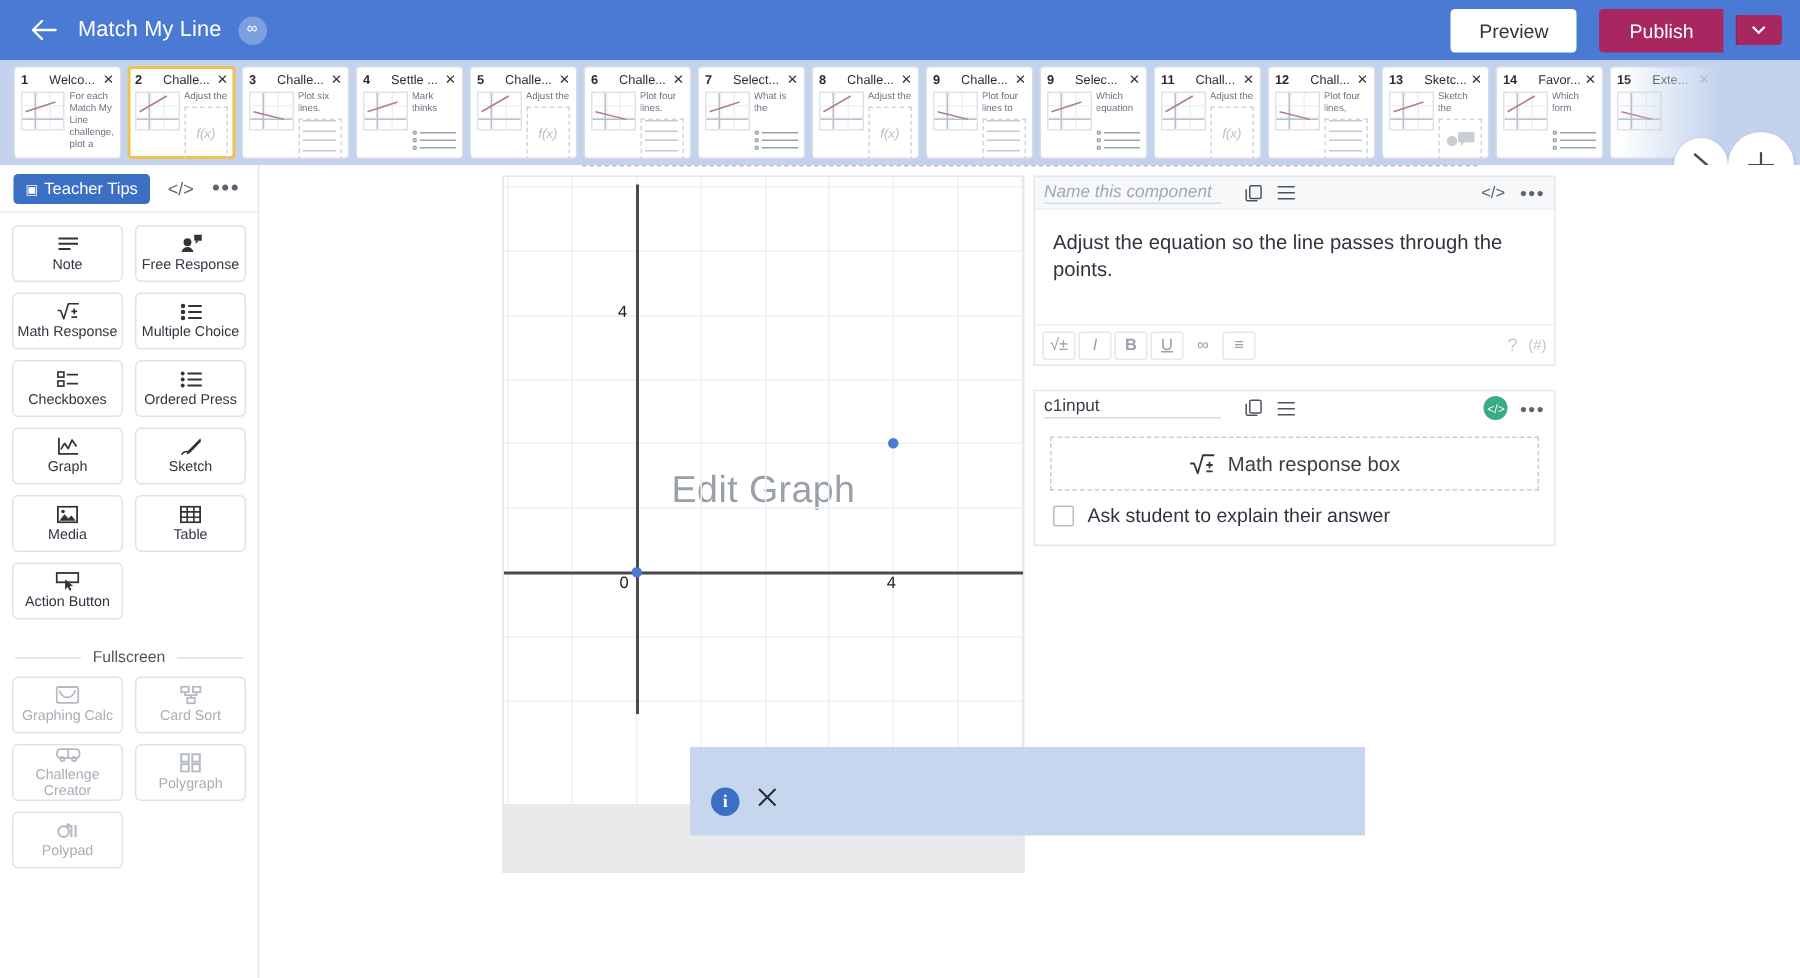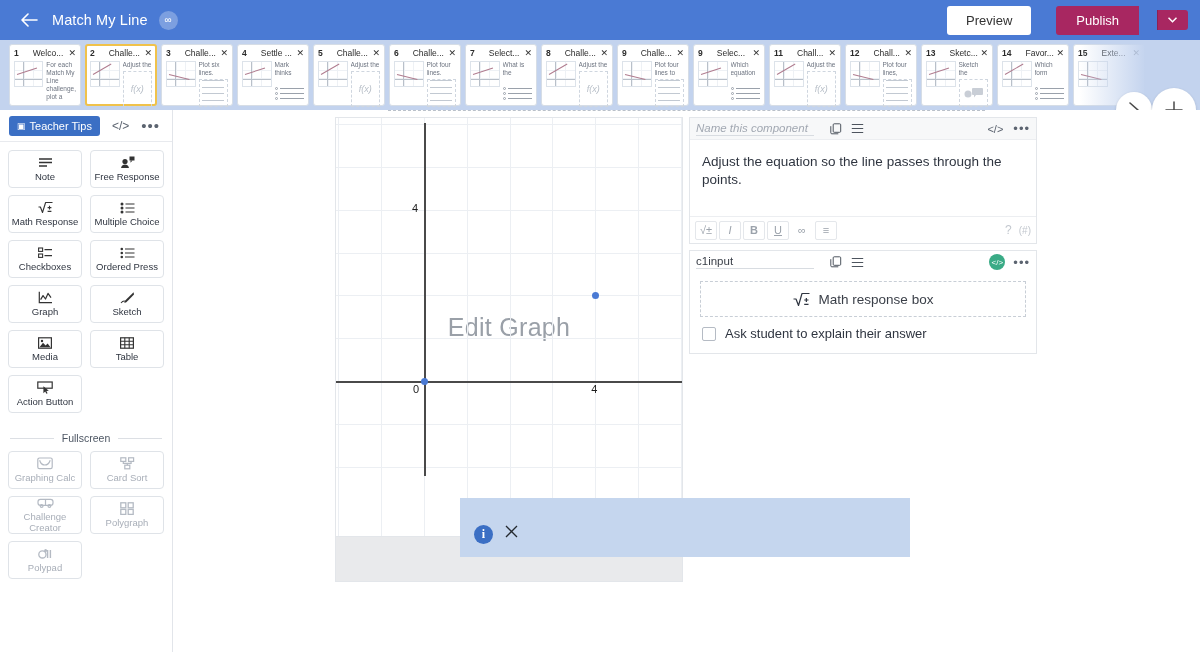--- a/index.html
+++ b/index.html
@@ -19,21 +19,21 @@
     color: #fff; font-size: 17px; cursor: pointer; margin-left: 6px;
   }
   .app-title {
     color: #fff; font-size: 14.5px; margin-left: 10px; letter-spacing: .1px;
   }
   .infinity-badge {
     width: 19px; height: 19px; border-radius: 50%; background: rgba(255,255,255,.28);
     margin-left: 11px; display: flex; align-items: center; justify-content: center;
     color: #fff; font-size: 10px; line-height: 1;
   }
-  .header-right { margin-left: auto; display: flex; align-items: center; gap: 18px; padding-right: 2px; }
+  .header-right { margin-left: auto; display: flex; align-items: center; gap: 8px; padding-right: 2px; }
   .btn-preview {
     background: #fff; color: #333; font-size: 13px; border: none; border-radius: 3px;
     padding: 7px 19px; cursor: pointer; font-family: inherit; margin-right: 7px;
   }
   .btn-publish {
     background: #a82761; color: #fff; font-size: 13px; border: none;
     border-radius: 3px 0 0 3px; padding: 7px 20px; cursor: pointer; font-family: inherit;
   }
   .btn-publish-caret {
     background: #a82761; color: #fff; border: none; border-left: 1px solid #8e2153;
@@ -152,21 +152,21 @@
   .axis.y { width: 1.6px; top: 5px; bottom: 60px; }
   .axis.x { height: 1.6px; left: 0; right: 0; }
   .tick-lbl { position: absolute; font-size: 11px; color: #1d1d1d; }
   .gpoint { position: absolute; width: 7px; height: 7px; border-radius: 50%; background: #4a7ad4; }
   .edit-graph {
     position: absolute; font-size: 25px; color: #9aa0a8; left: 50%; top: 50%;
     transform: translate(-50%,-50%); letter-spacing: .3px; white-space: nowrap;
   }
   .graph-foot { height: 45px; background: #e9eaec; border: 1px solid #e3e6ea; border-top: none; }
   
-  .right-col { display: flex; flex-direction: column; gap: 6px; width: 348px; }
+  .right-col { display: flex; flex-direction: column; gap: 16px; width: 348px; }
   .text-comp { border: 1px solid #e3e6ea; background: #fff; }
   .text-body { padding: 13px 12px 0 12px; height: 76px; font-size: 13.5px; color: #2f3540; line-height: 1.35; }
   .rt-toolbar {
     height: 27px; display: flex; align-items: center; gap: 2px; padding: 0 5px;
     border-top: 1px solid #eceef1;
   }
   .rt-btn {
     width: 22px; height: 19px; border: 1px solid #e4e7eb; border-radius: 2px; background: #fff;
     display: flex; align-items: center; justify-content: center; font-size: 11px; color: #9ba2ab;
     cursor: pointer; font-family: inherit;

